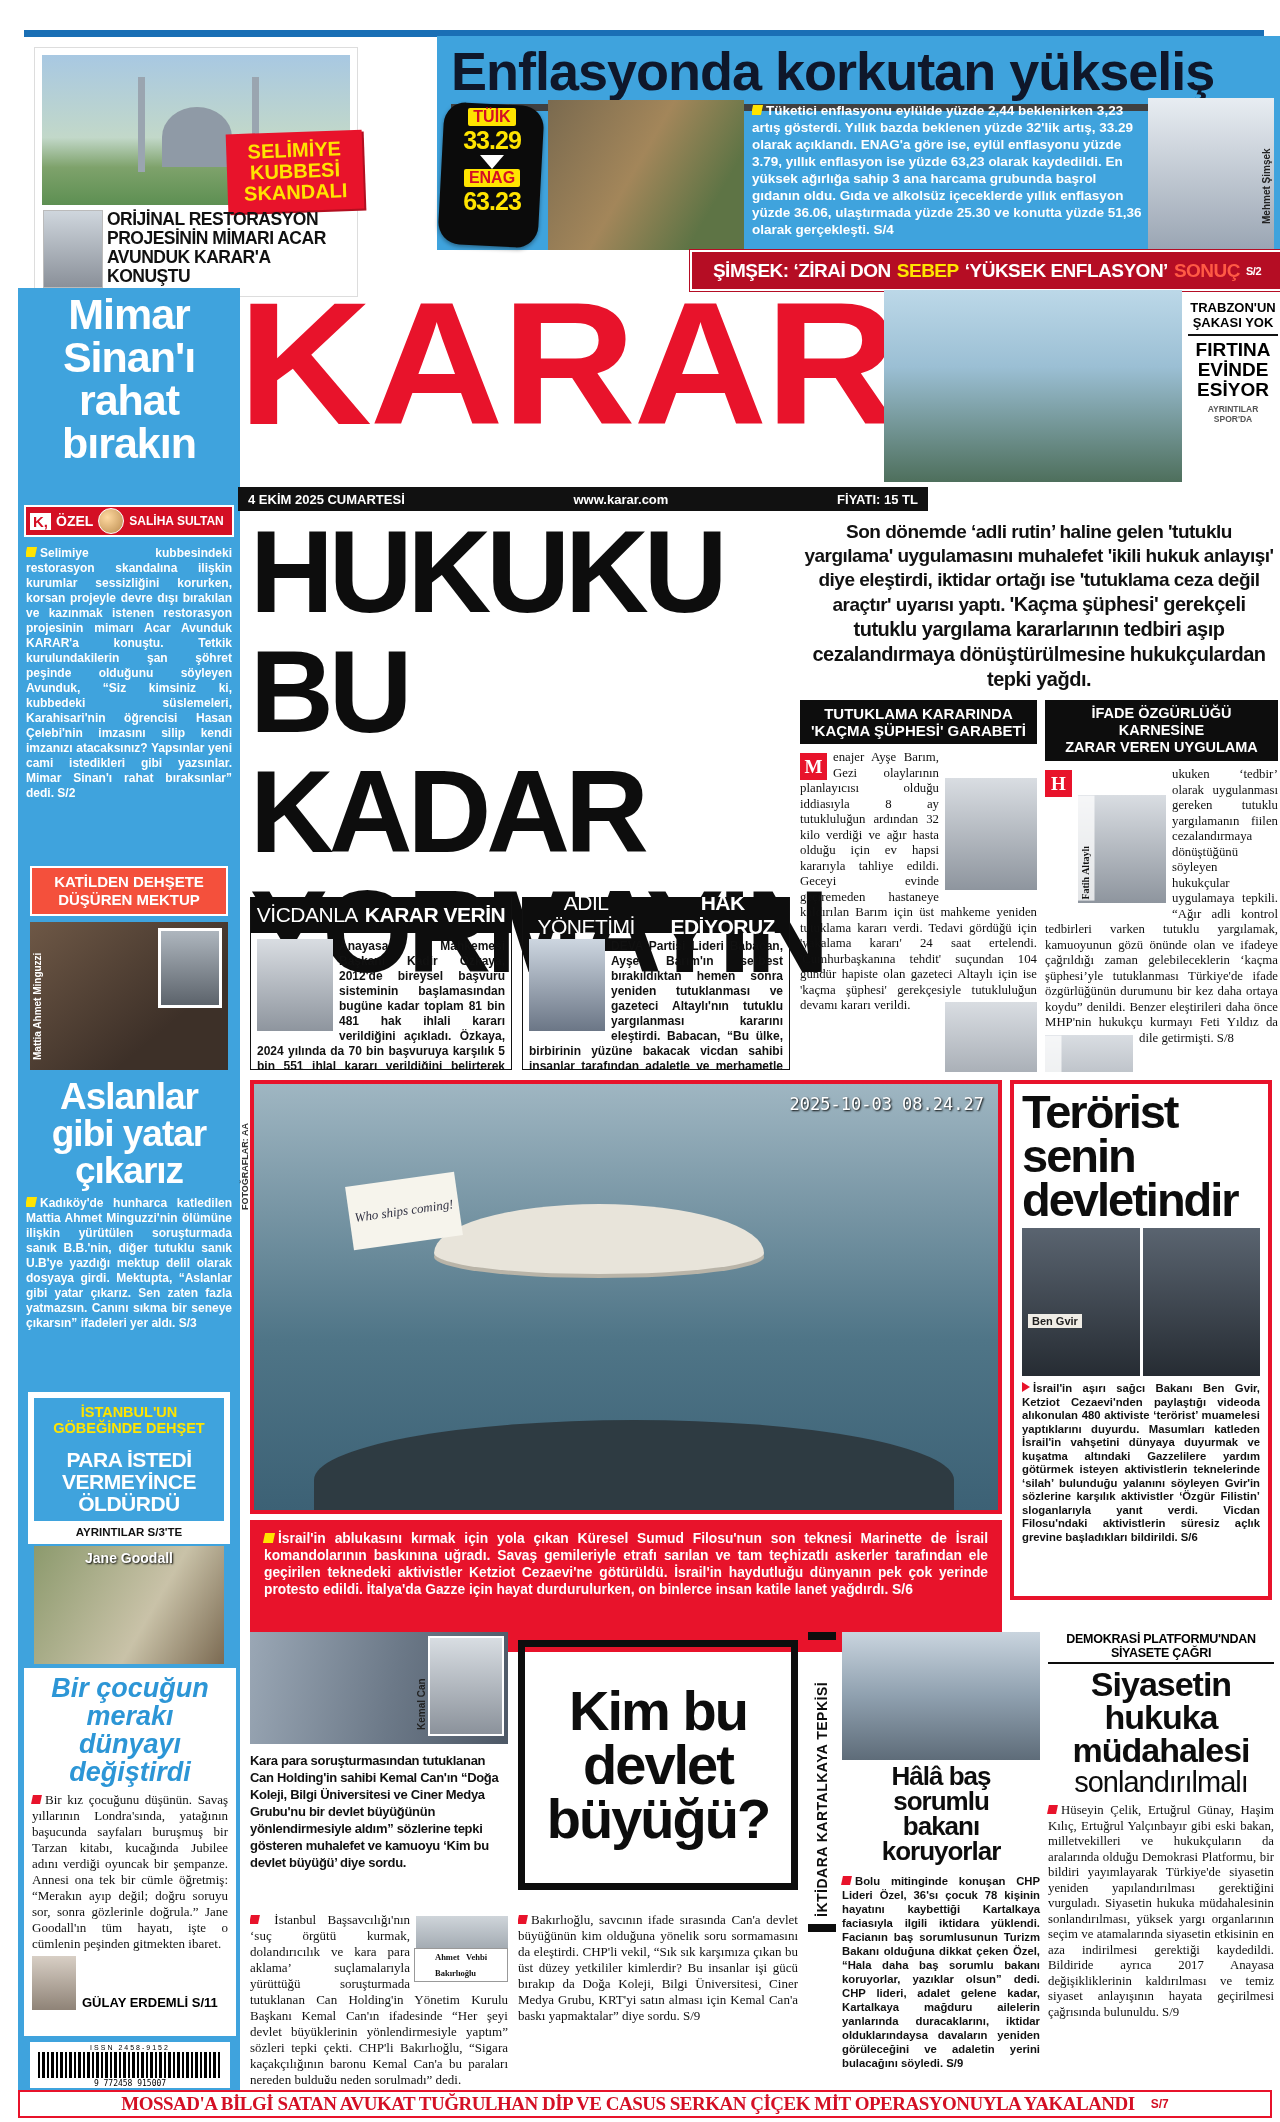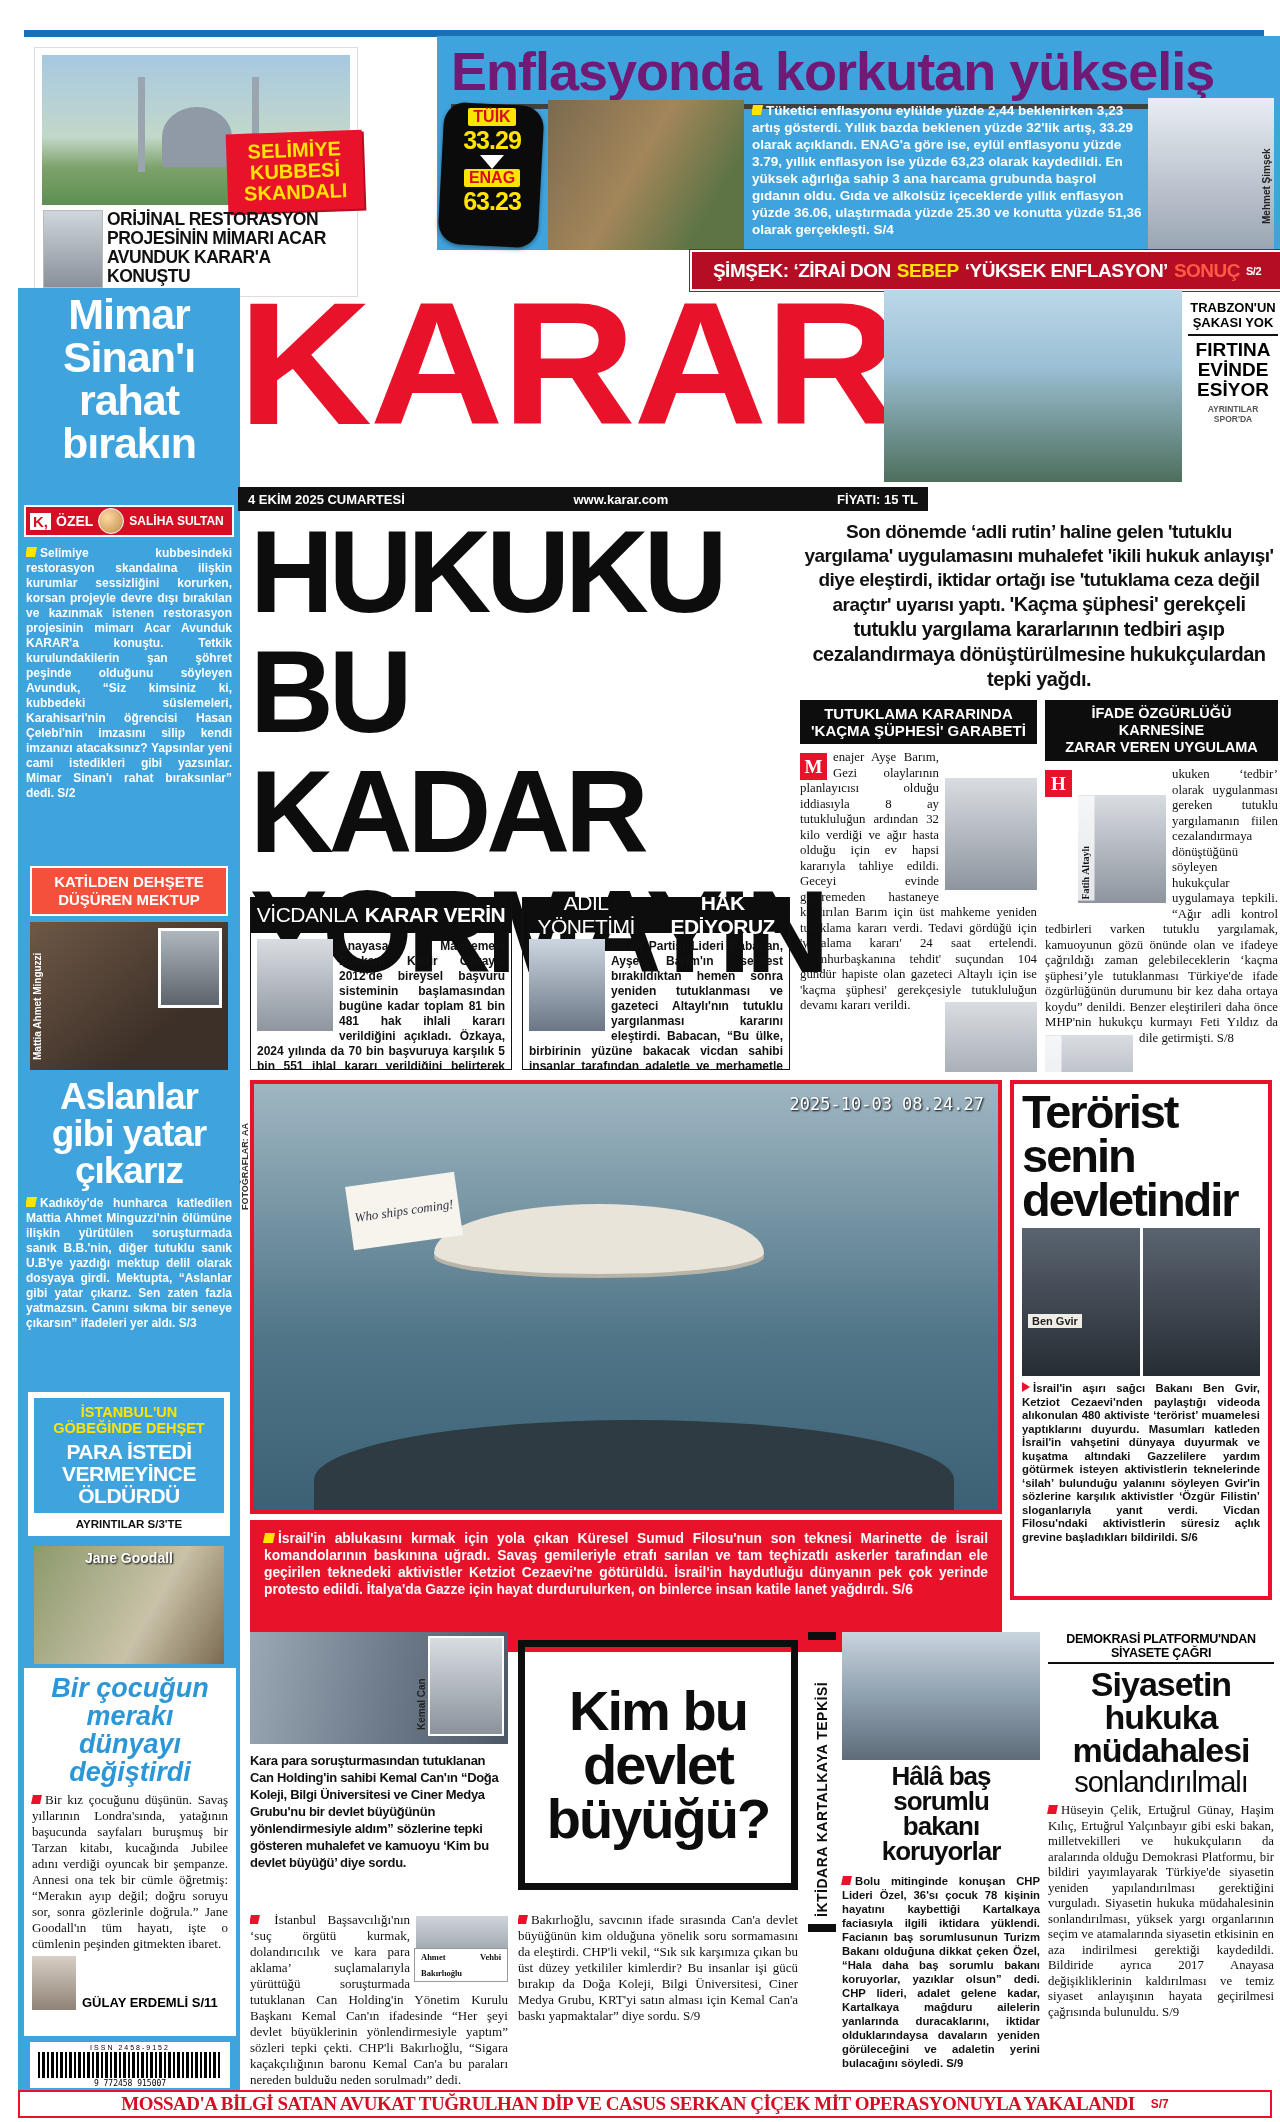--- a/index.html
+++ b/index.html
@@ -20,22 +20,22 @@
   .minaret{position:absolute;width:7px;height:95px;background:#9aa5b0;top:22px;}
   .splash{position:absolute;right:-6px;top:84px;width:128px;background:#e8132b;color:#ffe400;
           font-weight:900;font-size:20px;line-height:21px;text-align:center;padding:8px 4px;
           transform:rotate(-2deg);box-shadow:2px 2px 0 #b30f20;}
   .sel-portrait{position:absolute;left:8px;bottom:8px;width:58px;height:76px;background:linear-gradient(#cfd6dd,#8a9099);border:1px solid #bbb;}
   .sel-kicker{position:absolute;left:72px;bottom:10px;width:240px;font-weight:900;font-size:17.5px;line-height:19px;color:#111;letter-spacing:-0.5px;}
   .tuik-box{left:300px;top:16px;width:136px;height:202px;background:#c5173a;border:3px solid #fff;border-radius:8px;
             box-shadow:0 2px 5px rgba(0,0,0,.35);color:#fff;font-weight:bold;font-size:12.5px;line-height:15.5px;
             text-align:center;padding:8px 6px;box-sizing:border-box;}
   .bluepanel{left:437px;top:36px;width:843px;height:214px;background:#3fa3dd;}
-  .enf-head{position:absolute;left:14px;top:4px;width:815px;color:#701a75;font-weight:900;font-size:54px;letter-spacing:-1px;
-            border-bottom:5px solid #404040;padding-bottom:2px;}
+  .enf-head{position:absolute;left:14px;top:4px;width:815px;color:#0f172a;font-weight:900;font-size:54px;letter-spacing:-1px;
+            border-bottom:7px solid #404040;padding-bottom:2px;}
   .badge{left:437px;top:100px;width:110px;height:152px;}
   .badge-bg{position:absolute;left:4px;top:4px;width:100px;height:142px;background:#0b0b0b;border-radius:22px;transform:rotate(3deg);box-shadow:0 2px 4px rgba(0,0,0,.4);}
   .badge-inner{position:absolute;left:10px;top:8px;width:90px;text-align:center;}
   .chip{display:inline-block;background:#ffe400;color:#d40f24;font-weight:900;font-size:16px;padding:0 5px;border-radius:2px;}
   .bigval{color:#ffe400;font-weight:900;font-size:25px;letter-spacing:-1px;}
   .arrow-down{width:0;height:0;border-left:12px solid transparent;border-right:12px solid transparent;border-top:14px solid #fff;margin:0 auto;}
   .shopper{left:548px;top:100px;width:196px;height:150px;background:linear-gradient(120deg,#7a6a4f,#a3865a 45%,#5e7445 80%);}
   .lead-top{left:752px;top:102px;width:392px;height:148px;color:#fff;font-weight:bold;font-size:13.5px;line-height:17px;overflow:hidden;}
   .bullet-y{display:inline-block;width:10px;height:10px;background:#ffe400;margin-right:4px;transform:skewX(-12deg);}
   .simsek{left:1148px;top:98px;width:126px;height:152px;background:linear-gradient(#e8edf2,#9aa5b3);}
@@ -58,21 +58,21 @@
   .white-body{color:#fff;font-weight:bold;font-size:12px;line-height:15px;}
   .katil{left:30px;top:866px;width:198px;height:50px;background:#f4503c;border:2px solid #fff;color:#fff;font-weight:900;
          font-size:15px;line-height:18px;text-align:center;display:flex;align-items:center;justify-content:center;box-sizing:border-box;}
   .mattia{left:30px;top:922px;width:198px;height:148px;background:linear-gradient(140deg,#6e5846,#3d3028 70%);}
   .mattia .inset{position:absolute;right:6px;top:6px;width:58px;height:74px;background:linear-gradient(#aeb6be,#5c636b);border:3px solid #fff;}
   .mattia .vlabel{position:absolute;left:2px;top:8px;color:#fff;height:130px;}
   .aslan-title{left:20px;top:1078px;width:218px;color:#fff;font-weight:900;font-size:37px;line-height:37px;text-align:center;letter-spacing:-1px;}
   .dehset{left:28px;top:1392px;width:202px;background:#fff;padding:6px;box-sizing:border-box;}
   .dehset-in{background:#3fa3dd;padding:6px 4px;text-align:center;}
   .dehset-k{color:#ffe400;font-weight:900;font-size:14.5px;line-height:16px;}
-  .dehset-t{color:#fff;font-weight:900;font-size:21px;line-height:22px;letter-spacing:-0.5px;margin-top:5px;}
+  .dehset-t{color:#fff;font-weight:900;font-size:21px;line-height:22px;letter-spacing:-0.5px;margin-top:13px;}
   .dehset-ref{color:#111;font-weight:bold;font-size:11.5px;text-align:center;padding-top:5px;}
   .goodall-photo{left:34px;top:1546px;width:190px;height:118px;background:linear-gradient(120deg,#8c9a6d,#c9c2a8 60%,#7b6a52);}
   .goodall-panel{left:24px;top:1668px;width:212px;height:368px;background:#fff;padding:6px 8px;box-sizing:border-box;overflow:hidden;}
   .goodall-title{color:#2d96d6;font-weight:900;font-style:italic;font-size:27px;line-height:28px;text-align:center;}
   .serif-body{font-family:"Liberation Serif",serif;font-size:13px;line-height:16px;color:#111;}
   .bullet-r{display:inline-block;width:9px;height:9px;background:#e8132b;margin-right:4px;transform:skewX(-12deg);}
   .gauthor{display:flex;align-items:flex-end;gap:6px;margin-top:4px;}
   .gauthor .pic{width:44px;height:54px;background:linear-gradient(#d8cfc5,#8f8377);}
   .barcode-box{left:30px;top:2042px;width:200px;height:46px;background:#fff;text-align:center;padding-top:2px;box-sizing:border-box;}
   .bars{height:26px;margin:1px 8px;background:repeating-linear-gradient(90deg,#000 0 2px,#fff 2px 4px,#000 4px 7px,#fff 7px 9px);}
@@ -112,21 +112,21 @@
   
   .canphoto{left:250px;top:1632px;width:258px;height:112px;background:linear-gradient(100deg,#9aa7b5,#6c7988 55%,#4d5866);}
   .canphoto .inset{position:absolute;right:4px;top:4px;width:72px;height:96px;background:linear-gradient(#d8dde2,#8b929b);border:2px solid #fff;}
   .can-intro{left:250px;top:1752px;width:258px;font-weight:bold;font-size:13px;line-height:17px;text-align:left;color:#111;letter-spacing:-0.3px;}
   .kimbu{left:518px;top:1640px;width:280px;height:250px;border:7px solid #0d0d0d;box-sizing:border-box;
          display:flex;flex-direction:column;align-items:center;justify-content:center;}
   .kimbu div{color:#0d0d0d;font-weight:900;font-size:56px;line-height:54px;letter-spacing:-2px;}
   .bot-serifA{left:250px;top:1912px;width:258px;height:172px;overflow:hidden;}
   .bot-serifB{left:518px;top:1912px;width:280px;height:172px;overflow:hidden;}
   .bak-photo{float:right;width:92px;height:64px;background:linear-gradient(#cfd5da,#79828c);margin:4px 0 0 6px;position:relative;}
-  .bak-cap{position:absolute;left:-2px;bottom:-2px;background:#fff;font-size:8.5px;font-weight:bold;padding:0 6px;border:1px solid #999;}
+  .bak-cap{position:absolute;left:-2px;bottom:-2px;background:#fff;font-size:8.5px;font-weight:bold;padding:0 20px;border:1px solid #999;}
   .kart{left:808px;top:1632px;width:232px;height:455px;}
   .kart-vband{position:absolute;left:0;top:0;width:28px;height:300px;border-top:8px solid #0d0d0d;border-bottom:8px solid #0d0d0d;
               display:flex;align-items:center;justify-content:center;box-sizing:border-box;}
   .kart-vband .vlabel{font-size:14px;font-weight:900;color:#0d0d0d;letter-spacing:0.5px;height:270px;}
   .ozel-photo{position:absolute;left:34px;top:0;width:198px;height:128px;background:linear-gradient(#c9d4de 0%,#8fa0af 50%,#5e6c79 100%);}
   .kart-title{position:absolute;left:34px;top:132px;width:198px;color:#0d0d0d;font-weight:900;font-size:26px;line-height:25px;text-align:center;letter-spacing:-1px;}
   .kart-body{position:absolute;left:34px;top:242px;width:198px;font-weight:bold;font-size:11.3px;line-height:14px;text-align:justify;color:#111;}
   .demok{left:1048px;top:1632px;width:226px;}
   .demok-k{font-weight:800;font-size:12.5px;text-align:center;border-bottom:2px solid #0d0d0d;padding-bottom:2px;letter-spacing:-0.3px;}
   .demok-t1{font-weight:900;font-size:34px;line-height:33px;text-align:center;letter-spacing:-1px;color:#0d0d0d;margin-top:4px;}

